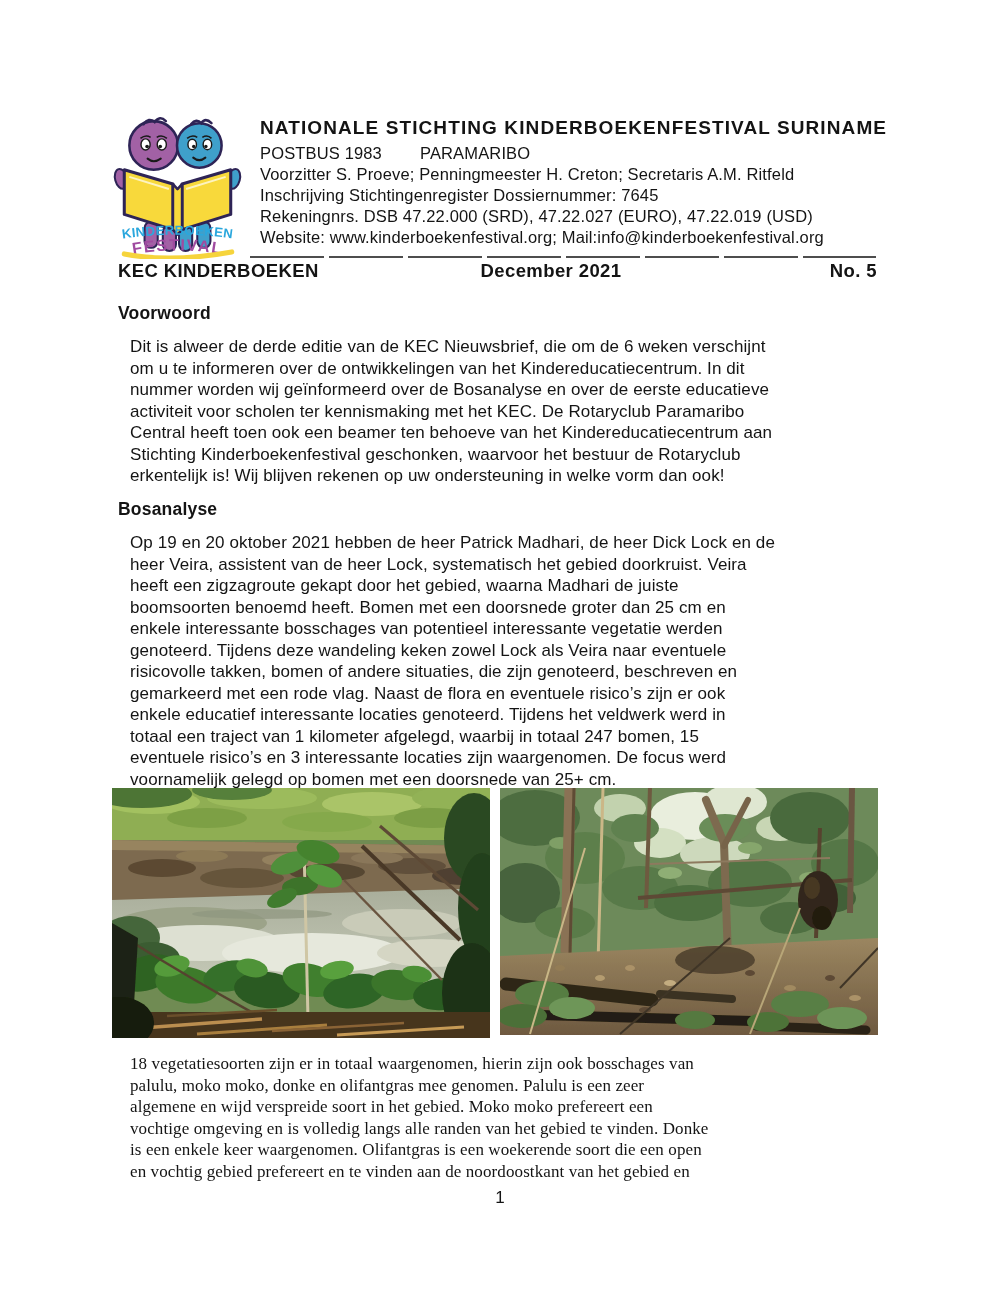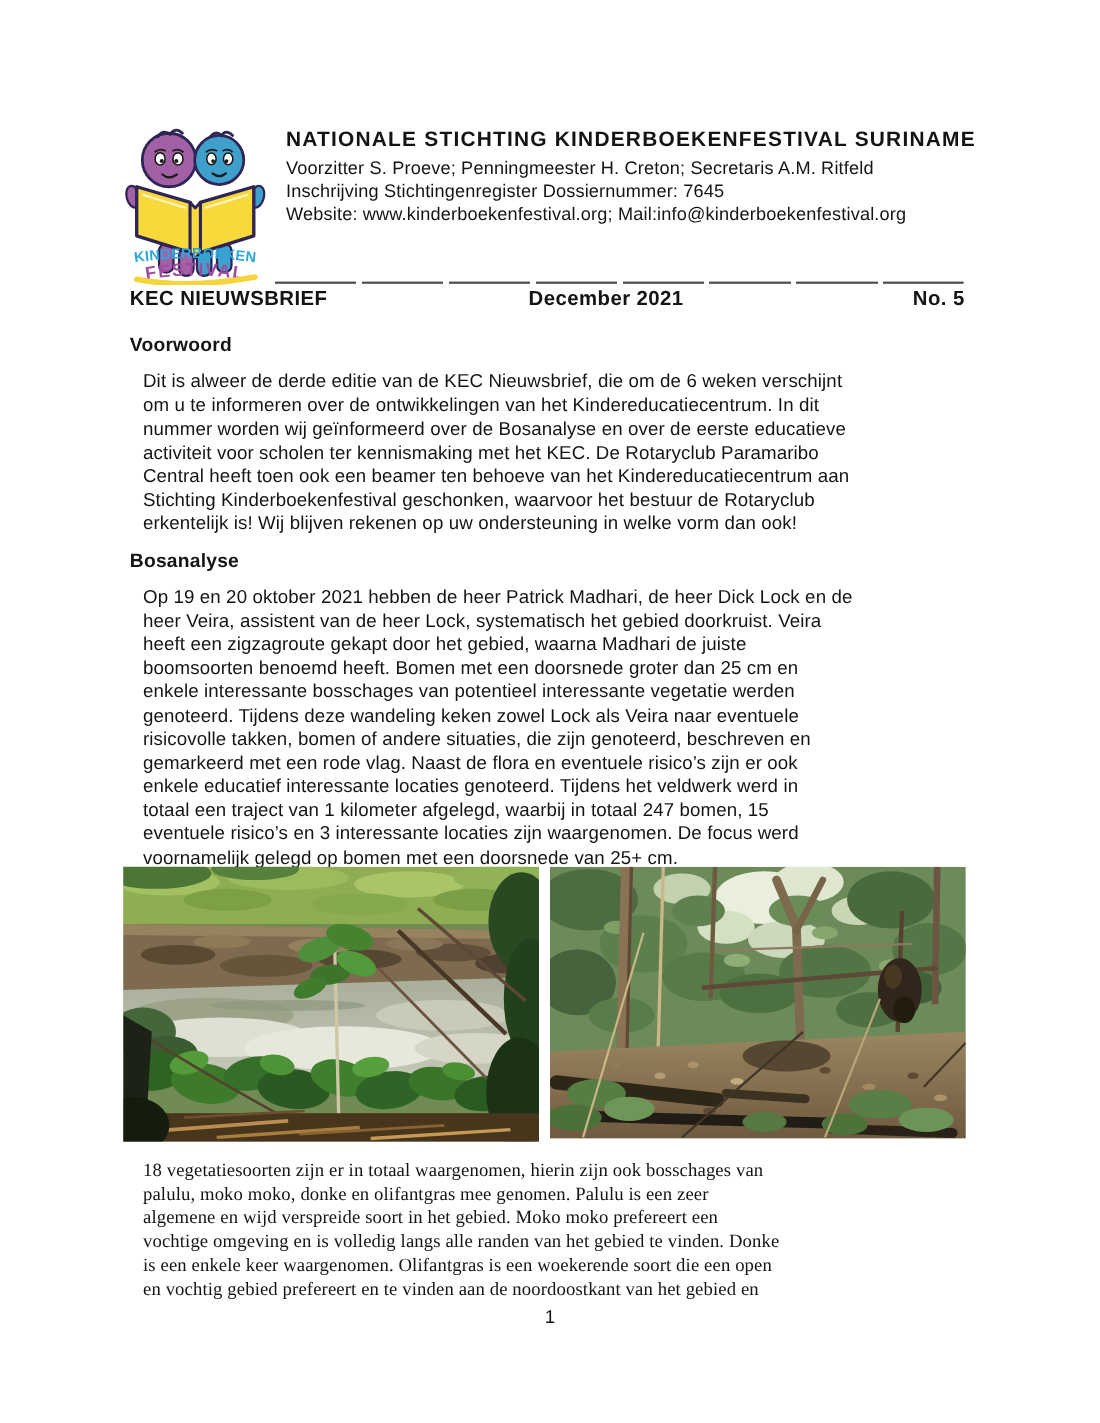--- a/index.html
+++ b/index.html
@@ -90,30 +90,34 @@
           <textPath href="#arcTop" startOffset="50%" text-anchor="middle">KINDERBOEKEN</textPath>
         </text>
         <text font-size="16" font-weight="bold" fill="#a04ba0" font-family="Liberation Sans, sans-serif" letter-spacing="1.5">
           <textPath href="#arcBottom" startOffset="50%" text-anchor="middle">FESTIVAL</textPath>
         </text>
         <path d="M14,140 Q60,149 120,138" stroke="#f6d43c" stroke-width="5" fill="none" stroke-linecap="round"></path>
       </svg>
     </div>
     <div class="header-text">
       <div class="org-name">NATIONALE STICHTING KINDERBOEKENFESTIVAL SURINAME</div>
+      <div class="hline">
+        <span>POSTBUS 1983</span><span class="city-gap">PARAMARIBO</span>
+      </div>
       <div class="hline">Voorzitter S. Proeve; Penningmeester H. Creton; Secretaris A.M. Ritfeld</div>
       <div class="hline">Inschrijving Stichtingenregister Dossiernummer: 7645</div>
+      <div class="hline">Rekeningnrs. DSB 47.22.000 (SRD), 47.22.027 (EURO), 47.22.019 (USD)</div>
       <div class="hline">Website: www.kinderboekenfestival.org; Mail:info@kinderboekenfestival.org</div>
     </div>
   </header>
 
   <div class="abs divider"></div>
 
   <div class="abs masthead">
-    <span class="m-title">KEC NIEUWSBRIEF</span>
+    <span class="m-title">KEC KINDERBOEKEN</span>
     <span class="m-date">December 2021</span>
     <span class="m-issue">No. 5</span>
   </div>
 
   <section class="abs section" id="voorwoord">
     <h2 class="sec-heading">Voorwoord</h2>
     <p class="body-text">Dit is alweer de derde editie van de KEC Nieuwsbrief, die om de 6 weken verschijnt
 om u te informeren over de ontwikkelingen van het Kindereducatiecentrum. In dit
 nummer worden wij geïnformeerd over de Bosanalyse en over de eerste educatieve
 activiteit voor scholen ter kennismaking met het KEC. De Rotaryclub Paramaribo

